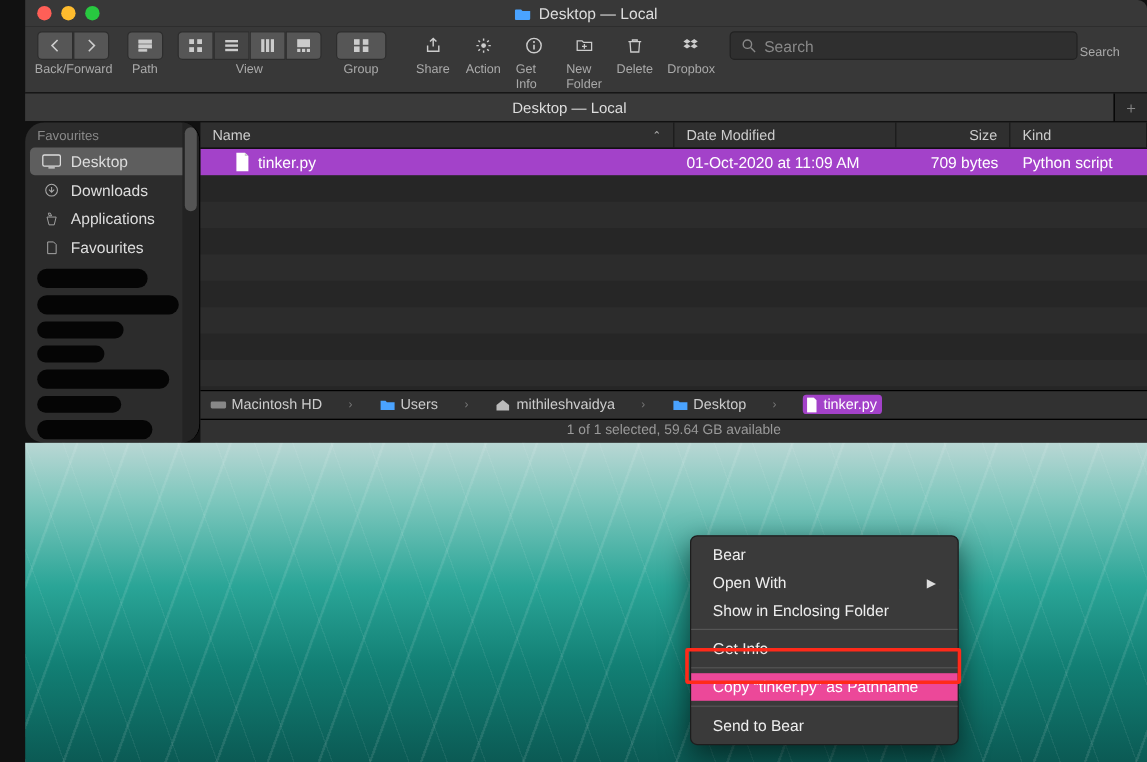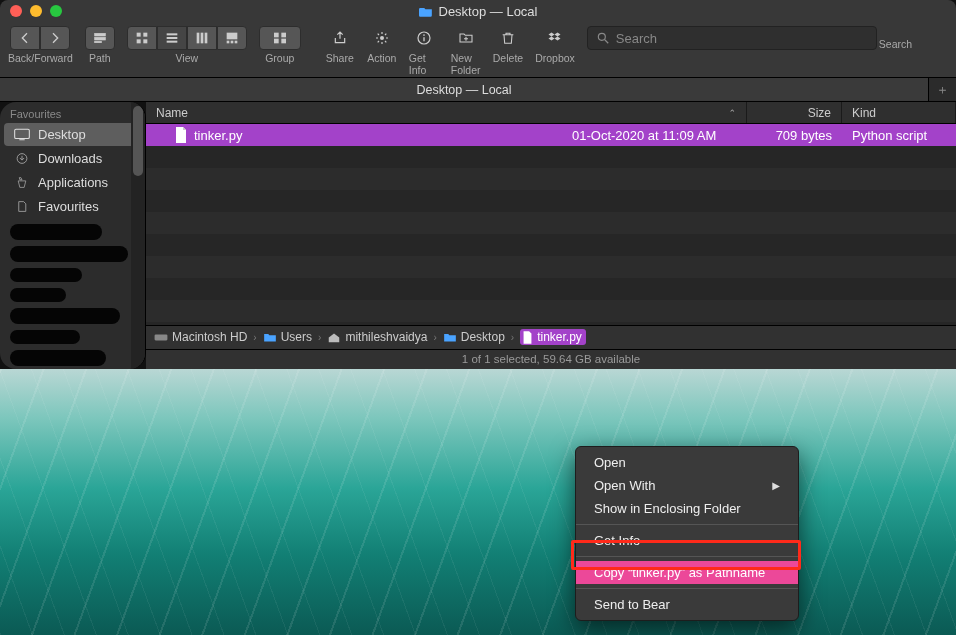--- a/index.html
+++ b/index.html
@@ -1,20 +1,20 @@
 <!DOCTYPE html>
 <html><head>
 <meta charset="utf-8">
 <style>
   * { box-sizing: border-box; margin: 0; padding: 0; font-family: -apple-system, "Helvetica Neue", Arial, sans-serif; }
   html, body { width: 956px; height: 635px; overflow: hidden; }
   body { background: #111; color: #ccc; font-size: 13px; }
 
   
-  .window { width: 956px; height: 635px; display: flex; flex-direction: column; border-radius: 8px 8px 0 0; overflow: hidden; }
+  .window { width: 956px; height: 635px; display: flex; flex-direction: column; border-radius: 8px 8px 0 0; overflow: hidden; padding-left: 21px; }
   .titlebar { height: 22px; background: #383838; display: flex; align-items: center; position: relative; }
   .traffic { display: flex; gap: 8px; padding-left: 10px; }
   .traffic span { width: 12px; height: 12px; border-radius: 50%; display: inline-block; }
   .tl-close  { background: #ff5f57; }
   .tl-min    { background: #febc2e; }
   .tl-zoom   { background: #28c840; }
   .titlebar-title { position: absolute; left: 0; right: 0; text-align: center; color: #ddd; font-size: 13px; pointer-events: none; display:flex; align-items:center; justify-content:center; gap:6px;}
   .titlebar-title svg { width:14px; height:11px; }
 
   
@@ -64,21 +64,21 @@
   .row.stripe { background:#2c2c2c; }
   .row.sel { background:#a342c9; color:#fff; }
   .cell { padding:0 10px; height:100%; display:flex; align-items:center;}
   .cell.name { flex:1; gap:6px; padding-left:28px;}
   .cell.date { width:185px;}
   .cell.size { width:95px; justify-content:flex-end;}
   .cell.kind { width:114px;}
   .fileicon { width:14px; height:16px; }
 
   
-  .pathbar { height:24px; background:#313131; display:flex; align-items:center; gap:4px; padding:0 8px; color:#ccc; font-size:12px; border-top:1px solid #000;text-align:right;}
+  .pathbar { height:24px; background:#313131; display:flex; align-items:center; gap:20px; padding:0 8px; color:#ccc; font-size:12px; border-top:1px solid #000;text-align:right;}
   .pathseg { display:flex; align-items:center; gap:4px; }
   .pathseg svg { width:14px; height:11px; }
   .pathsep { color:#777; font-size:10px; padding:0 2px;}
   .pathseg.sel { background:#a342c9; padding:1px 4px 1px 2px; border-radius:3px; color:#fff;}
   
   
   .status { height:20px; background:#313131; color:#9a9a9a; font-size:11.5px; display:flex; align-items:center; justify-content:center; border-top:1px solid #000;}
 
   
   .wallpaper { flex:1; background: linear-gradient(180deg,#b9d7d4 0%, #7ec7bd 18%, #2aa597 45%, #127f74 70%, #0b5a54 100%); position:relative; }
@@ -308,20 +308,23 @@
       <div class="sb-scroll">
           <div class="sb-thumb"></div>
         </div>
     </div>
 
     <div class="main">
       <div class="cols">
         <div class="col name">
             <span>Name</span>
             <span class="sort-caret">⌃</span>
+          </div>
+        <div class="col date">
+            <span>Date Modified</span>
           </div>
         <div class="col size">
             <span>Size</span>
           </div>
         <div class="col kind">
             <span>Kind</span>
           </div>
       </div>
 
       <div class="rows">
@@ -396,21 +399,21 @@
         <span>1 of 1 selected, 59.64 GB available</span>
       </div>
     </div>
   </div>
 
   <div class="wallpaper"></div>
 </div>
 
 <div class="ctxmenu">
   <div class="ctxitem">
-      <span>Open</span>
+      <span>Bear</span>
     </div>
   <div class="ctxitem">
       <span>Open With</span>
       <span class="ctxarrow">▶</span>
     </div>
   <div class="ctxitem">
       <span>Show in Enclosing Folder</span>
     </div>
   <div class="ctxsep"></div>
   <div class="ctxitem">

